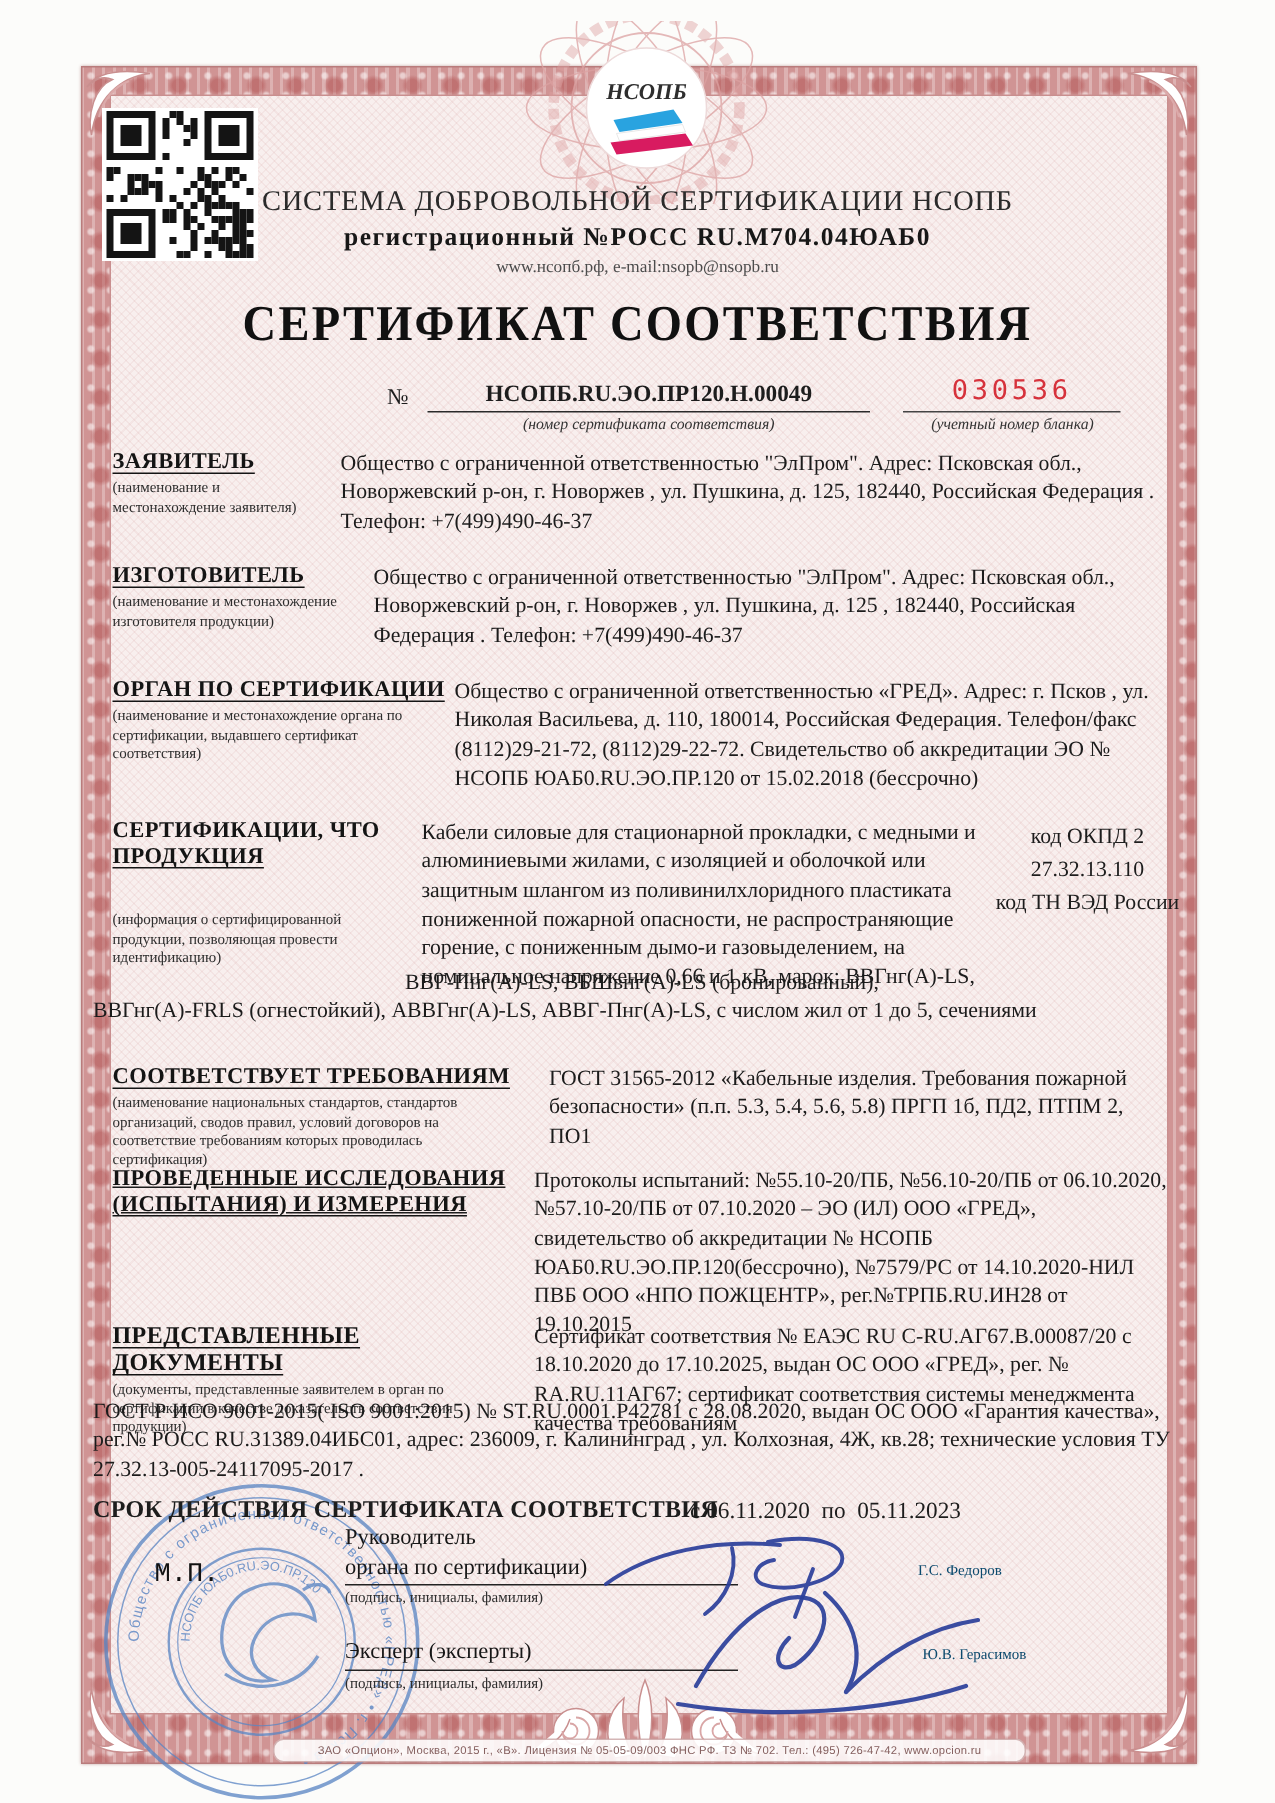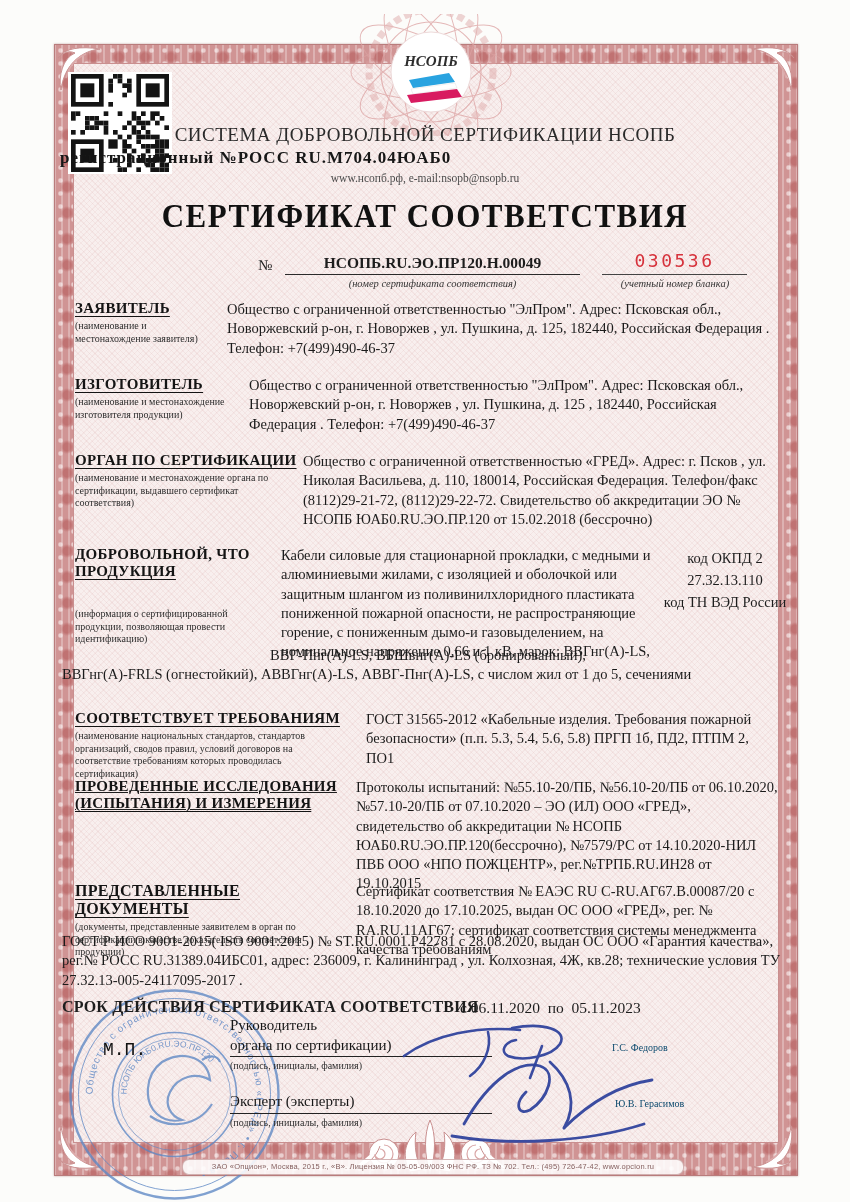--- a/index.html
+++ b/index.html
@@ -24,21 +24,21 @@
   .corner svg{width:100%;height:100%;}
   .c-tl{left:56px;top:46px;}
   .c-tr{left:750px;top:46px;transform:scaleX(-1);}
   .c-bl{left:56px;top:1124px;transform:scaleY(-1);}
   .c-br{left:750px;top:1124px;transform:scale(-1,-1);}
 
   
   .qr{position:absolute;left:68px;top:72px;width:100px;height:98px;z-index:4;background:#fff;padding:2px;}
   .rosette{position:absolute;left:343px;top:14px;width:175px;height:122px;z-index:4;}
   .sysline{position:absolute;left:60px;top:124px;width:730px;text-align:center;font-size:19px;letter-spacing:.5px;color:#2a2a2a;z-index:5;}
-  .regline{position:absolute;left:60px;top:148px;width:730px;font-size:17px;font-weight:700;letter-spacing:1px;color:#171717;z-index:5;}
+  .regline{position:absolute;left:60px;top:148px;width:730px;text-align:center;font-size:17px;font-weight:700;letter-spacing:1px;color:#171717;z-index:5;}
   .contacts{position:absolute;left:60px;top:172px;width:730px;text-align:center;font-size:11.5px;color:#4c4c4c;z-index:5;}
   .doctitle{position:absolute;left:60px;top:198px;width:730px;text-align:center;font-size:31px;font-weight:700;letter-spacing:1.5px;color:#111;transform:scaleY(1.08);z-index:5;}
 
   
   .numrow{position:absolute;left:0;top:254px;width:850px;z-index:5;}
   .nosign{position:absolute;left:258px;top:3px;font-size:15px;}
   .certnum{position:absolute;left:285px;top:0;width:295px;text-align:center;font-size:15.5px;font-weight:700;border-bottom:1.6px solid #2a2a2a;padding-bottom:2px;}
   .certnum-cap{position:absolute;left:285px;top:24px;width:295px;text-align:center;font-style:italic;font-size:10.5px;color:#333;}
   .blanknum{position:absolute;left:602px;top:-4px;width:145px;text-align:center;font-size:18px;letter-spacing:2.5px;font-family:"DejaVu Sans Mono",monospace;border-bottom:1.4px solid #444;padding-bottom:3px;}
   .blanknum-cap{position:absolute;left:595px;top:24px;width:160px;text-align:center;font-style:italic;font-size:10.5px;color:#333;}
@@ -272,21 +272,21 @@
     <div class="cnt">Общество с ограниченной ответственностью "ЭлПром".  Адрес: Псковская обл., Новоржевский р-он,  г. Новоржев , ул. Пушкина, д. 125 , 182440, Российская Федерация . Телефон: +7(499)490-46-37</div>
   </div>
 
   <div class="sec sec-certbody">
     <div class="lbl" style="width:225px;">ОРГАН ПО СЕРТИФИКАЦИИ</div>
     <div class="sublbl" style="width:200px;">(наименование и местонахождение органа по сертификации, выдавшего сертификат соответствия)</div>
     <div class="cnt">Общество с ограниченной ответственностью «ГРЕД». Адрес: г. Псков , ул. Николая Васильева, д. 110, 180014, Российская Федерация.  Телефон/факс (8112)29-21-72, (8112)29-22-72. Свидетельство об аккредитации ЭО № НСОПБ ЮАБ0.RU.ЭО.ПР.120 от 15.02.2018 (бессрочно)</div>
   </div>
 
   <div class="sec sec-product">
-    <div class="lbl nounder" style="width:200px;">ДОБРОВОЛЬНОЙ, ЧТО</div>
+    <div class="lbl nounder" style="width:200px;">СЕРТИФИКАЦИИ, ЧТО</div>
     <div class="lbl" style="width:200px;">ПРОДУКЦИЯ</div>
     <div class="sublbl" style="width:175px;margin-top:28px;">(информация о сертифицированной продукции, позволяющая провести идентификацию)</div>
     <div class="cnt">Кабели силовые для стационарной прокладки, с медными и алюминиевыми жилами, с изоляцией и оболочкой или защитным шлангом из поливинилхлоридного пластиката пониженной пожарной опасности, не распространяющие горение, с пониженным  дымо-и газовыделением,  на номинальное напряжение 0,66 и 1 кВ, марок: ВВГнг(А)-LS,</div>
     <div class="codes">
       <div>код ОКПД 2</div>
       <div>27.32.13.110</div>
       <div>код ТН ВЭД России</div>
     </div>
   </div>
   <div class="fullw fw-product">

